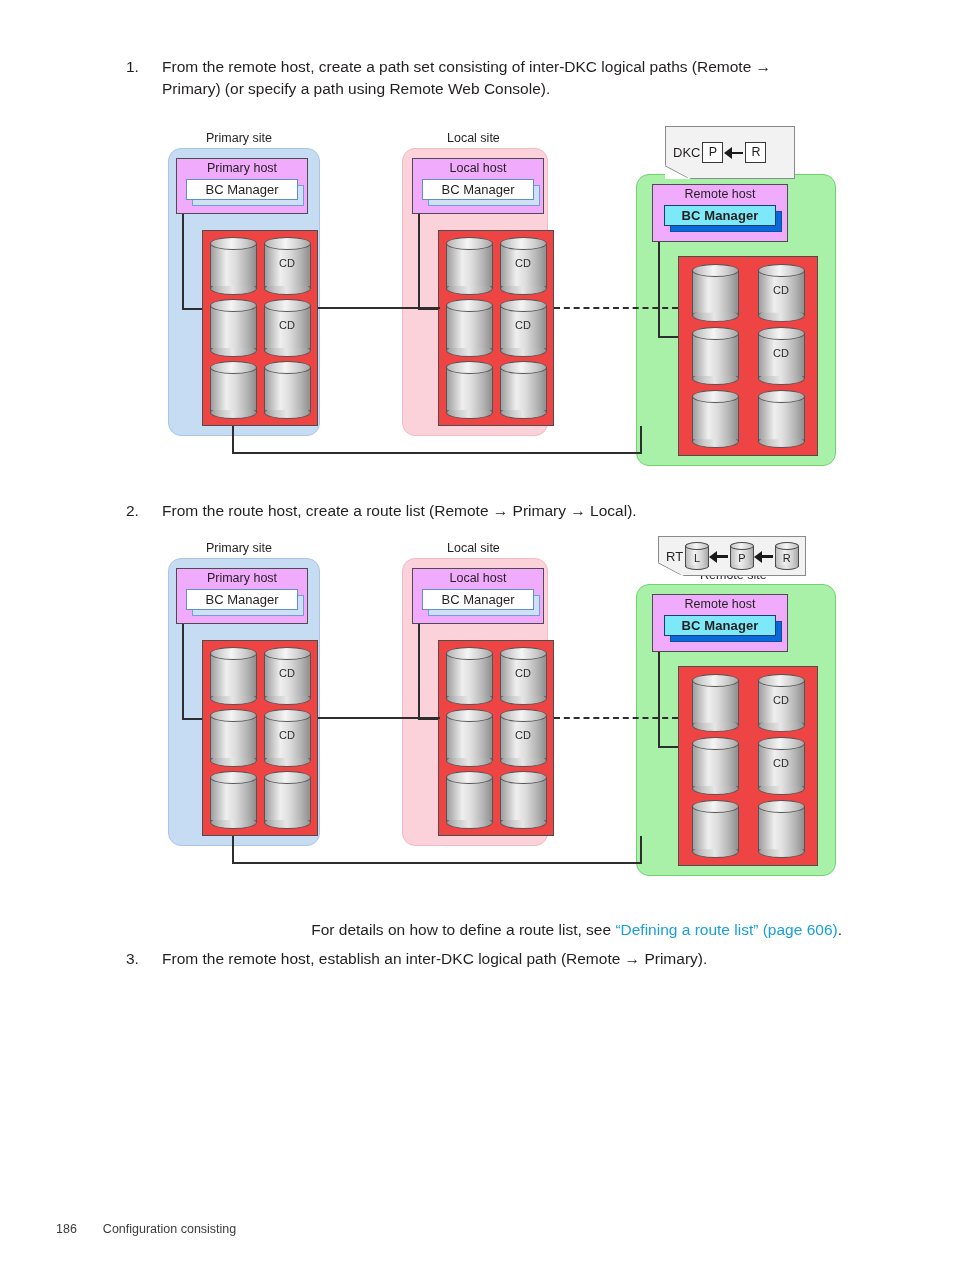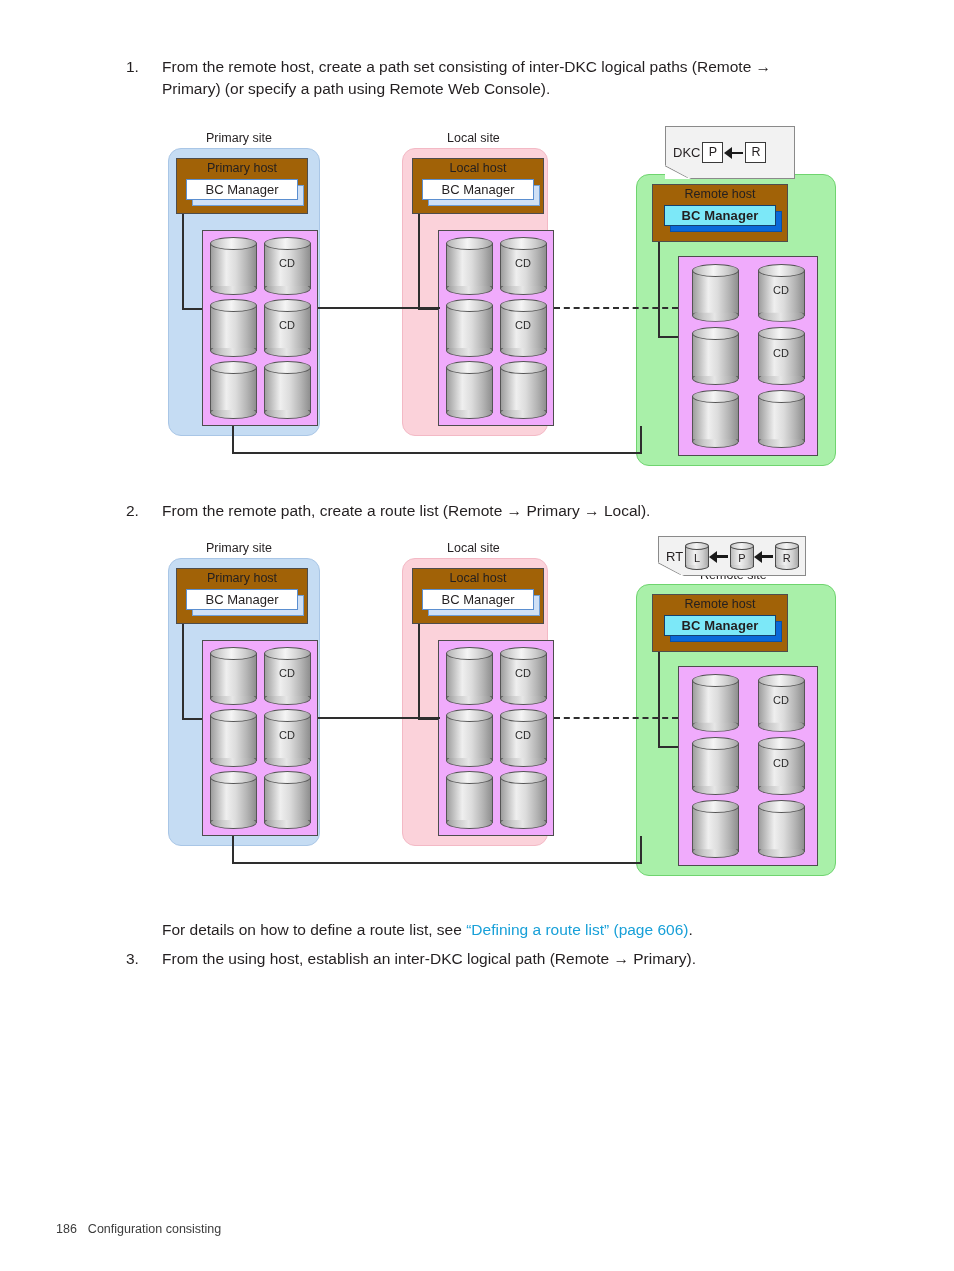--- a/index.html
+++ b/index.html
@@ -44,21 +44,21 @@
   }
 
   
   .footer {
     position: absolute;
     left: 56px;
     top: 1222px;
     font-size: 12.5px;
     color: #3c3c3c;
   }
-  .footer .pg { margin-right: 11px; }
+  .footer .pg { margin-right: 26px; }
 
   
   .figure {
     position: absolute;
     width: 690px;
     height: 348px;
   }
 
   
   .site {
@@ -94,21 +94,21 @@
   .site-label {
     position: absolute;
     font-size: 12.5px;
     color: #231f20;
     white-space: nowrap;
   }
 
   
   .host {
     position: absolute;
-    background: #a16207;
+    background: #f0abfc;
     border: 1.6px solid #4d4d4d;
     box-sizing: border-box;
     padding-top: 3px;
   }
   .host-title {
     text-align: center;
     font-size: 12.5px;
     color: #231f20;
     line-height: 1.1;
     margin-bottom: 3px;
@@ -153,21 +153,21 @@
   .bcm-wrap.hi .bcm-face {
     background: #7ce8f8;
     border: 1.4px solid #14406e;
     font-weight: bold;
     letter-spacing: .1px;
   }
 
   
   .array {
     position: absolute;
-    background: #f0abfc;
+    background: #ef4444;
     border: 1.6px solid #4d4d4d;
     box-sizing: border-box;
     display: grid;
     grid-template-columns: 1fr 1fr;
     grid-template-rows: 1fr 1fr 1fr;
     justify-items: center;
     align-items: center;
     padding: 4px 3px;
   }
   .cyl {
@@ -531,21 +531,21 @@
     <span class="fold"></span>
     <span class="tag">DKC</span>
     <span class="sq">P</span>
     <span class="arrow-left"></span>
     <span class="sq">R</span>
   </div>
 </div>
 
 <div class="step" style="left:126px; top:500px; width:700px;">
   <div class="num">2.</div>
-  <div class="body">From the remote path, create a route list (Remote → Primary → Local).</div>
+  <div class="body">From the route host, create a route list (Remote → Primary → Local).</div>
 </div>
 
 <div class="figure" style="left:160px; top:536px;">
 
   <div class="site-label" style="left:46px; top:5px;">Primary site</div>
   <div class="site-label" style="left:287px; top:5px;">Local site</div>
   <div class="site-label" style="left:540px; top:32px;">Remote site</div>
 
   <div class="site primary"></div>
   <div class="host" style="left:16px; top:32px; width:132px; height:56px;">
@@ -722,24 +722,24 @@
     <span class="arrow-left"></span>
     <span class="minicyl">
       <span class="mbody"></span>
         <span class="mtop"></span>
         <span class="mbot"></span>
       <span class="mlab">R</span>
     </span>
   </div>
 </div>
 
-<div class="plain-para" style="left:162px; top:919px; width:680px;">
+<div class="plain-para" style="left:162px; top:919px; width:680px;text-align:right;">
   <span>For details on how to define a route list, see </span><span class="xref">“Defining a route list” (page 606)</span><span>.</span>
 </div>
 
 <div class="step" style="left:126px; top:948px; width:700px;">
   <div class="num">3.</div>
-  <div class="body">From the using host, establish an inter-DKC logical path (Remote → Primary).</div>
+  <div class="body">From the remote host, establish an inter-DKC logical path (Remote → Primary).</div>
 </div>
 
 <div class="footer">
   <span class="pg">186</span><span>Configuration consisting</span>
 </div>
 
 </body></html>

